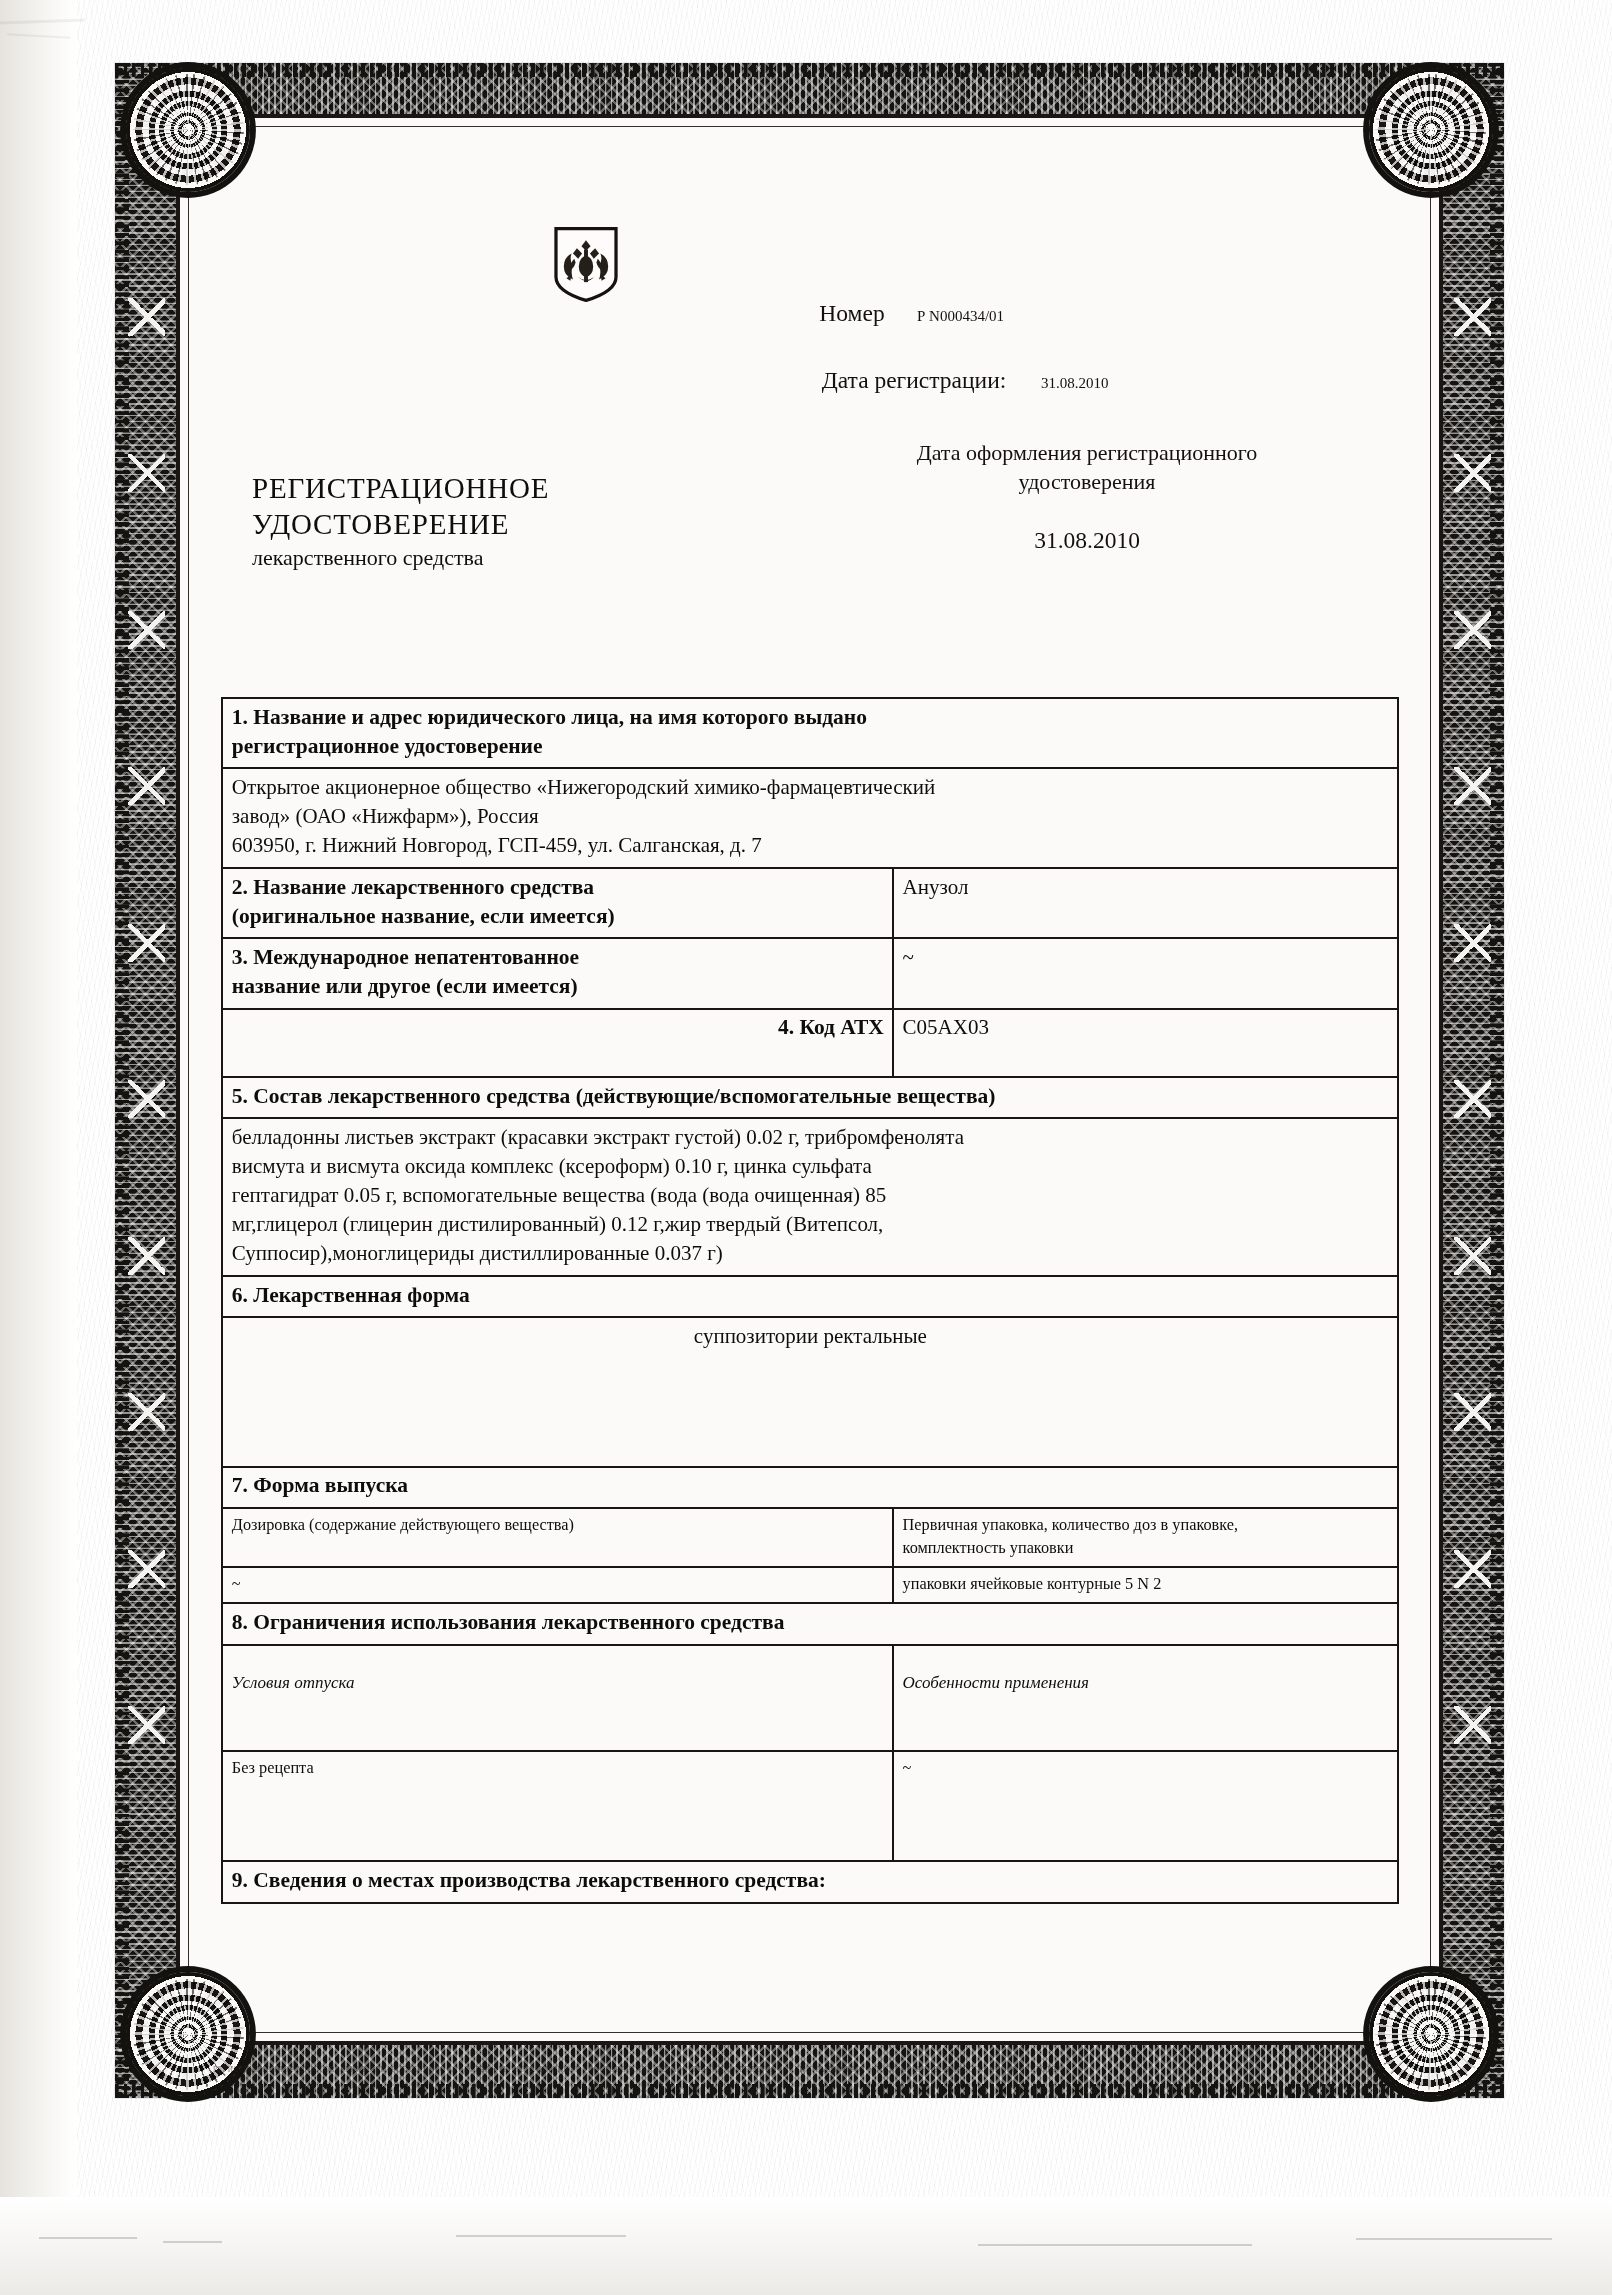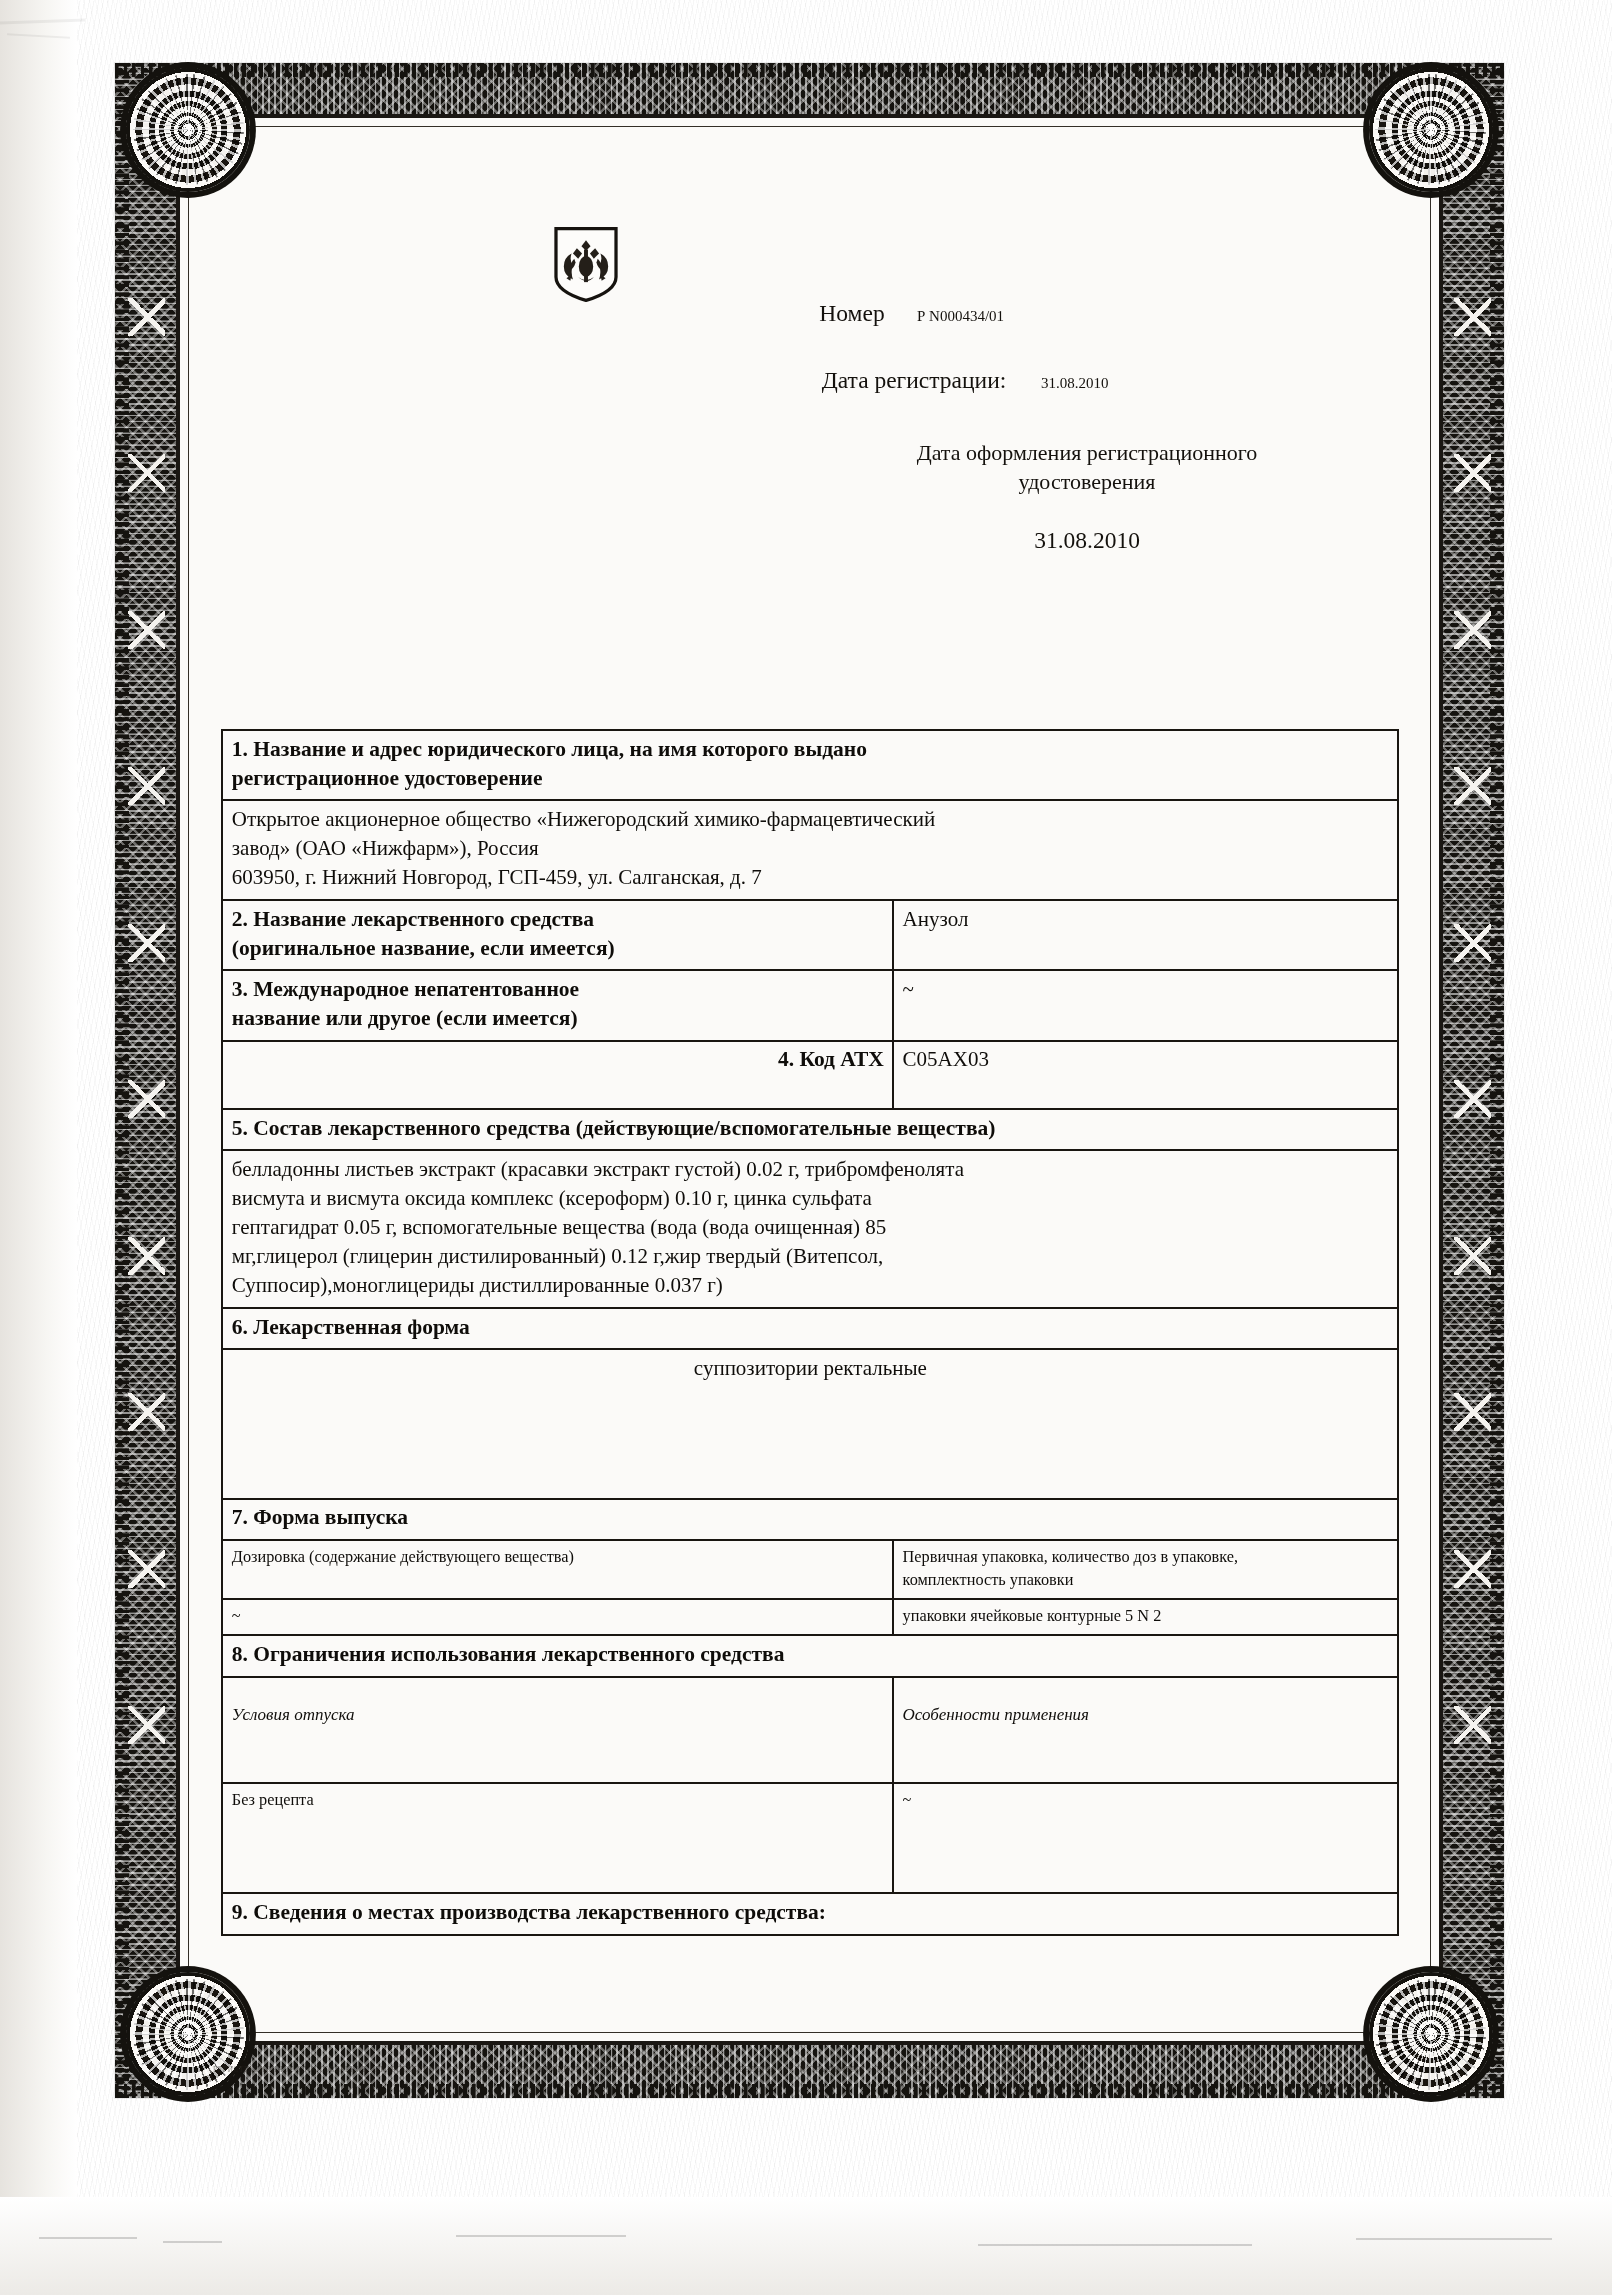--- a/index.html
+++ b/index.html
@@ -151,21 +151,21 @@
   .hr-value{font-size:15px;line-height:30px;}
   #num-row{margin-bottom:34px;}
   #num-row .hr-label{width:130px;}
   #date-reg-row{margin-bottom:40px;}
   #date-reg-row .hr-label{width:254px;}
   .hr-block{font-size:22px;line-height:29px;}
   #date-issue-value{font-size:23.5px;line-height:30px;margin-top:29px;}
 
   
   #main-table{
-    position:absolute;left:7.8px;top:580px;width:1178px;
+    position:absolute;left:7.8px;top:548px;width:1178px;
     border-collapse:collapse;
     color:#0f0d0a;
   }
   #main-table td{
     border:2px solid #191611;
     padding:3.9px 7.8px 6.5px 9px;
     vertical-align:top;
   }
   .hdr{font-weight:bold;font-size:21.5px;line-height:29px;}
   .body-txt{font-size:21px;line-height:29px;}
@@ -269,20 +269,25 @@
           <path d="M70 50 q8 8 6 18 q-6 -4 -8 -12 Z"></path>
           <ellipse cx="52" cy="62" rx="11" ry="16"></ellipse>
           <path d="M40 78 q12 10 24 0 q-10 12 -24 0 Z"></path>
           <path d="M30 74 l-8 6 6 4 Z"></path>
           <path d="M74 74 l8 6 -6 4 Z"></path>
         </g>
       </svg>
     </div>
 
 
+    <div id="title-block">
+      <div class="title-main">РЕГИСТРАЦИОННОЕ</div>
+      <div class="title-main">УДОСТОВЕРЕНИЕ</div>
+      <div class="title-sub">лекарственного средства</div>
+    </div>
 
     <div id="header-right">
       <div class="hr-row" id="num-row">
         <span class="hr-label">Номер</span>
         <span class="hr-value">Р N000434/01</span>
       </div>
       <div class="hr-row" id="date-reg-row">
         <span class="hr-label">Дата регистрации:</span>
         <span class="hr-value">31.08.2010</span>
       </div>

